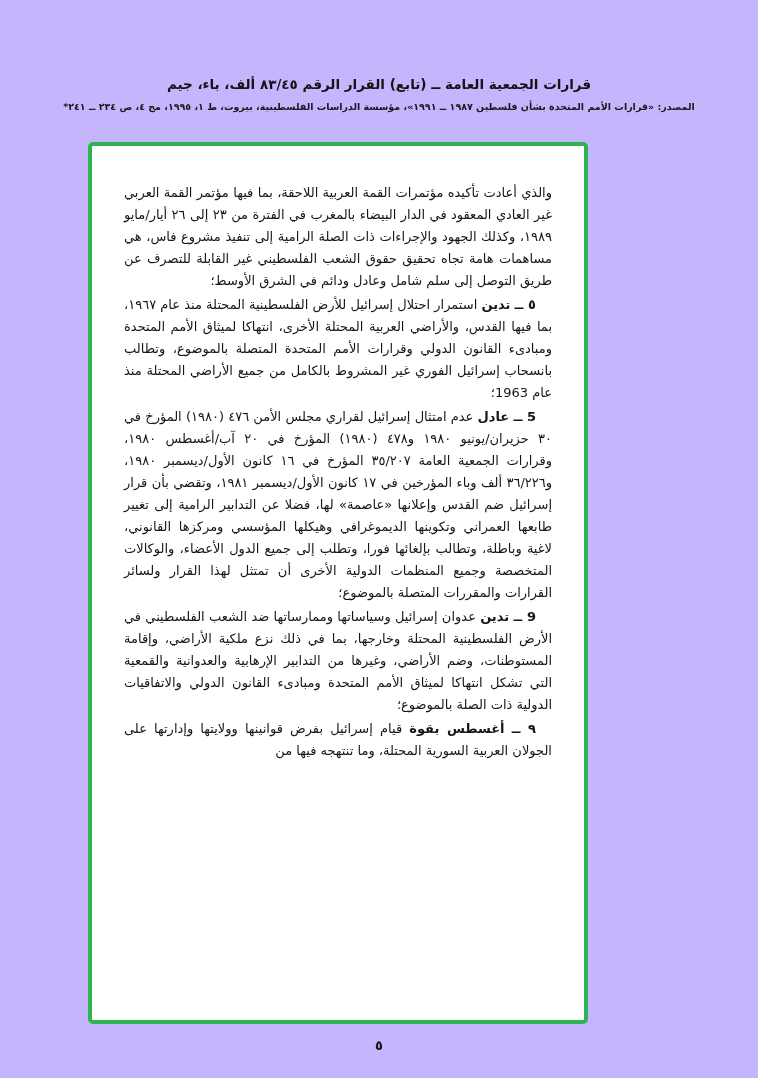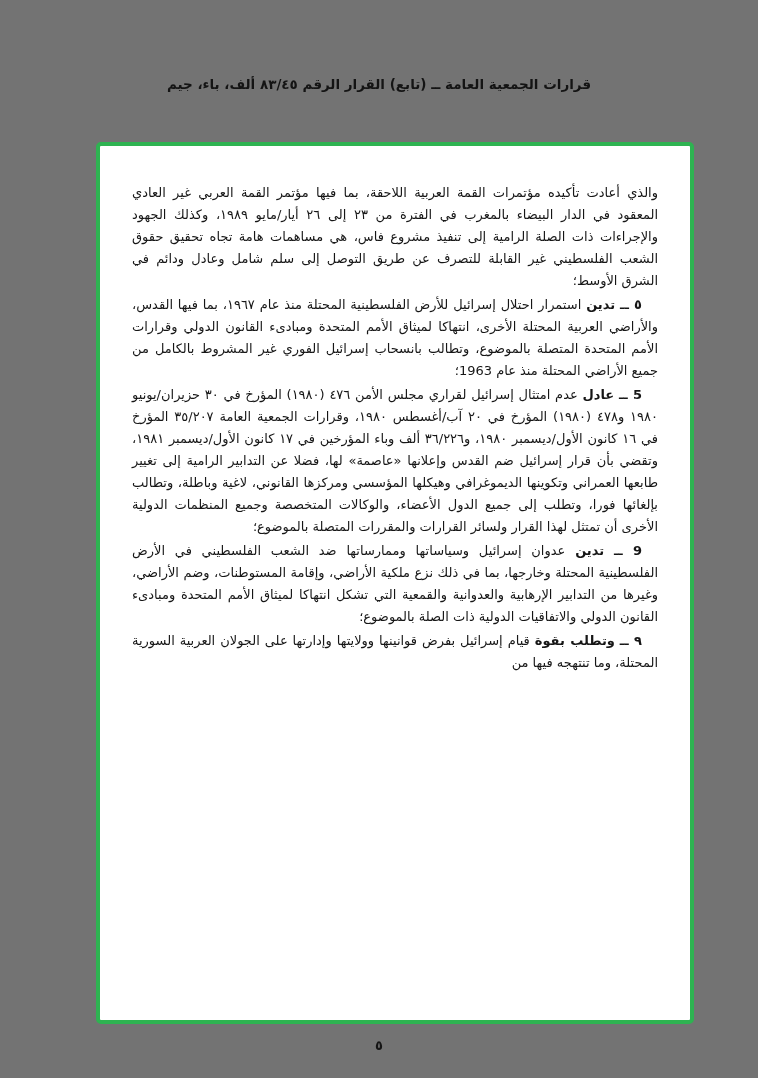--- a/index.html
+++ b/index.html
@@ -2,21 +2,21 @@
 <html lang="ar" dir="rtl"><head>
 <meta charset="utf-8">
 <style>
   * { margin: 0; padding: 0; box-sizing: border-box; }
   html, body { background: #ffffff; }
   .page {
     position: relative;
     width: 758px;
     height: 1078px;
     margin: 0 auto;
-    background: #737373;
+    background: #c4b5fd;
     direction: rtl;
     font-family: "DejaVu Sans", "DejaVu Serif", sans-serif;
     color: #141414;
     overflow: hidden;
   }
   .doc-header {
     position: absolute;
     top: 76px;
     left: 0;
     right: 0;
@@ -29,22 +29,22 @@
   }
   .doc-source {
     margin-top: 9px;
     font-size: 9.5px;
     font-weight: bold;
     color: #1a1a1a;
   }
   .content-frame {
     position: absolute;
     top: 142px;
-    left: 96px;
-    width: 598px;
+    left: 88px;
+    width: 500px;
     height: 882px;
     border: 4px solid #2eb351;
     border-radius: 5px;
     background: #ffffff;
     padding: 36px 32px 0 32px;
     overflow: hidden;
   }
   .text-block {
     font-size: 13px;
     line-height: 22px;
@@ -72,20 +72,21 @@
     font-weight: bold;
   }
 </style>
 </head>
 <body>
 
 <div class="page">
 
   <header class="doc-header">
     <div class="doc-title">قرارات الجمعية العامة ــ (تابع) القرار الرقم ٨٣/٤٥ ألف، باء، جيم</div>
+    <div class="doc-source">المصدر: «قرارات الأمم المتحدة بشأن فلسطين ١٩٨٧ ــ ١٩٩١»، مؤسسة الدراسات الفلسطينية، بيروت، ط ١، ١٩٩٥، مج ٤، ص ٢٣٤ ــ ٢٤١*</div>
   </header>
 
   <div class="content-frame">
     <div class="text-block">
 
       <p class="continuation">
         <span class="num"></span>
         <span class="lead"></span>
         <span>والذي أعادت تأكيده مؤتمرات القمة العربية اللاحقة، بما فيها مؤتمر القمة العربي غير العادي المعقود في الدار البيضاء بالمغرب في الفترة من ٢٣ إلى ٢٦ أيار/مايو ١٩٨٩، وكذلك الجهود والإجراءات ذات الصلة الرامية إلى تنفيذ مشروع فاس، هي مساهمات هامة تجاه تحقيق حقوق الشعب الفلسطيني غير القابلة للتصرف عن طريق التوصل إلى سلم شامل وعادل ودائم في الشرق الأوسط؛</span>
       </p>
@@ -104,21 +105,21 @@
       </p>
 
       <p>
         <span class="num">9 ــ</span>
         <span class="lead">تدين</span>
         <span>عدوان إسرائيل وسياساتها وممارساتها ضد الشعب الفلسطيني في الأرض الفلسطينية المحتلة وخارجها، بما في ذلك نزع ملكية الأراضي، وإقامة المستوطنات، وضم الأراضي، وغيرها من التدابير الإرهابية والعدوانية والقمعية التي تشكل انتهاكا لميثاق الأمم المتحدة ومبادىء القانون الدولي والاتفاقيات الدولية ذات الصلة بالموضوع؛</span>
       </p>
 
       <p>
         <span class="num">٩ ــ</span>
-        <span class="lead">وتطلب بقوة</span>
+        <span class="lead">أغسطس بقوة</span>
         <span>قيام إسرائيل بفرض قوانينها وولايتها وإدارتها على الجولان العربية السورية المحتلة، وما تنتهجه فيها من</span>
       </p>
 
     </div>
   </div>
 
   <footer>
     <div class="page-number">٥</div>
   </footer>
 

